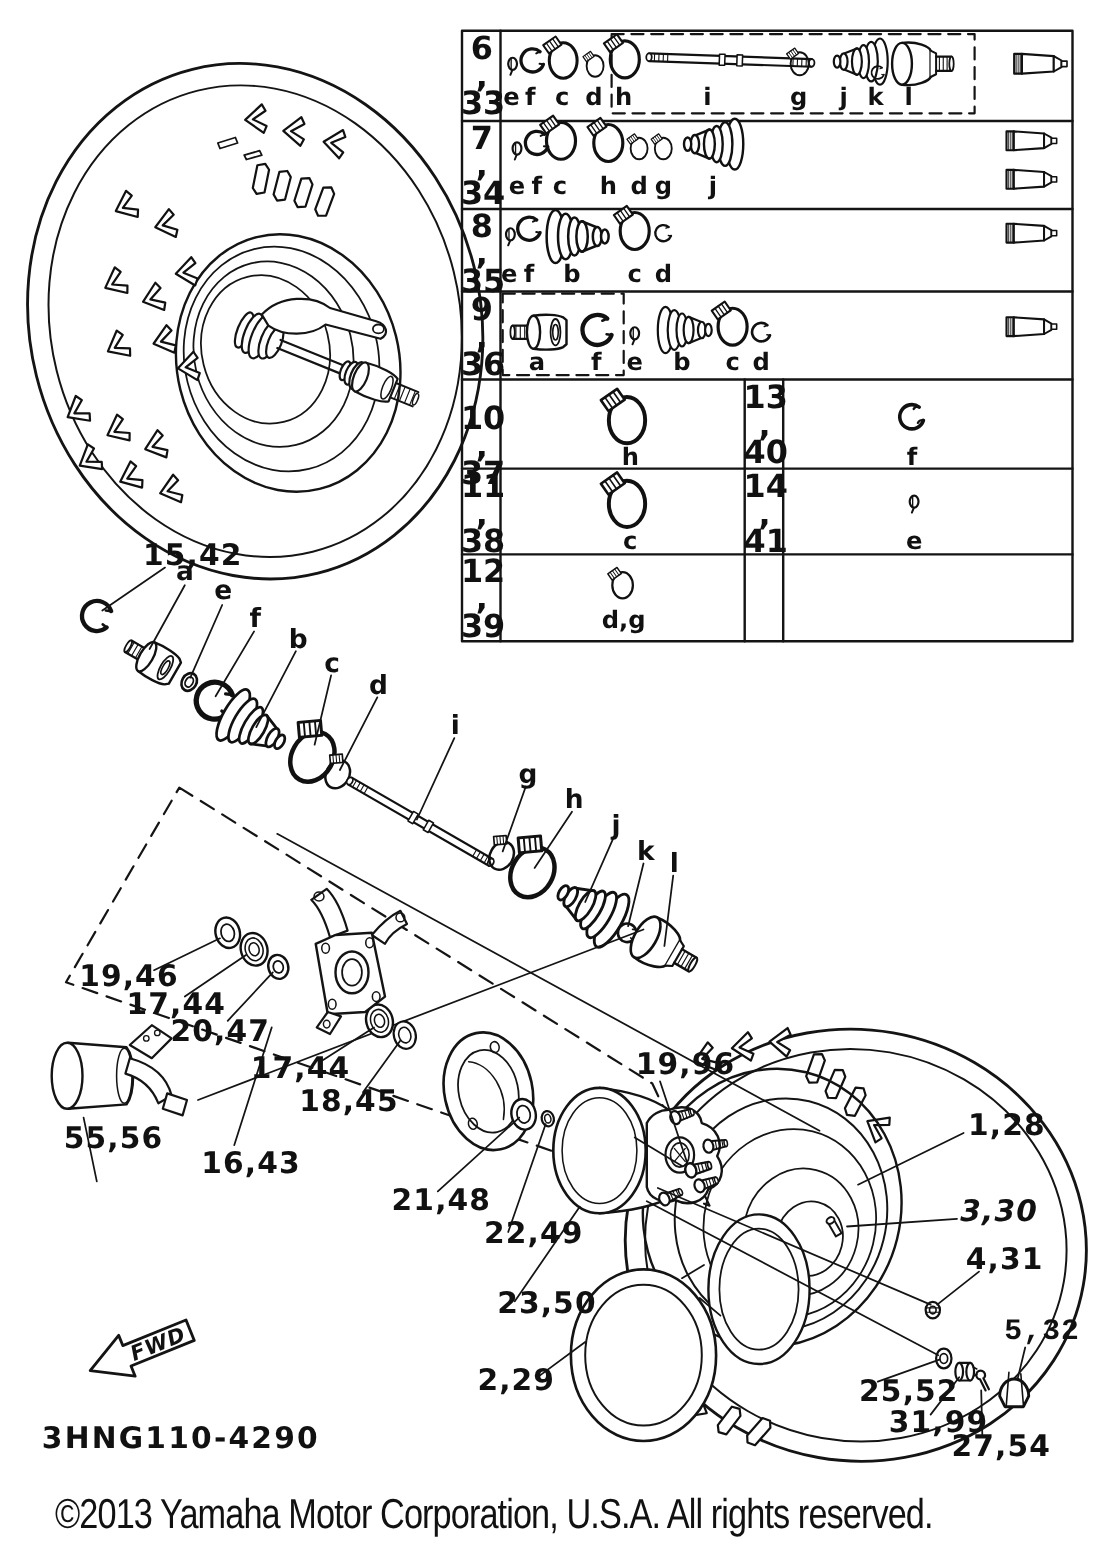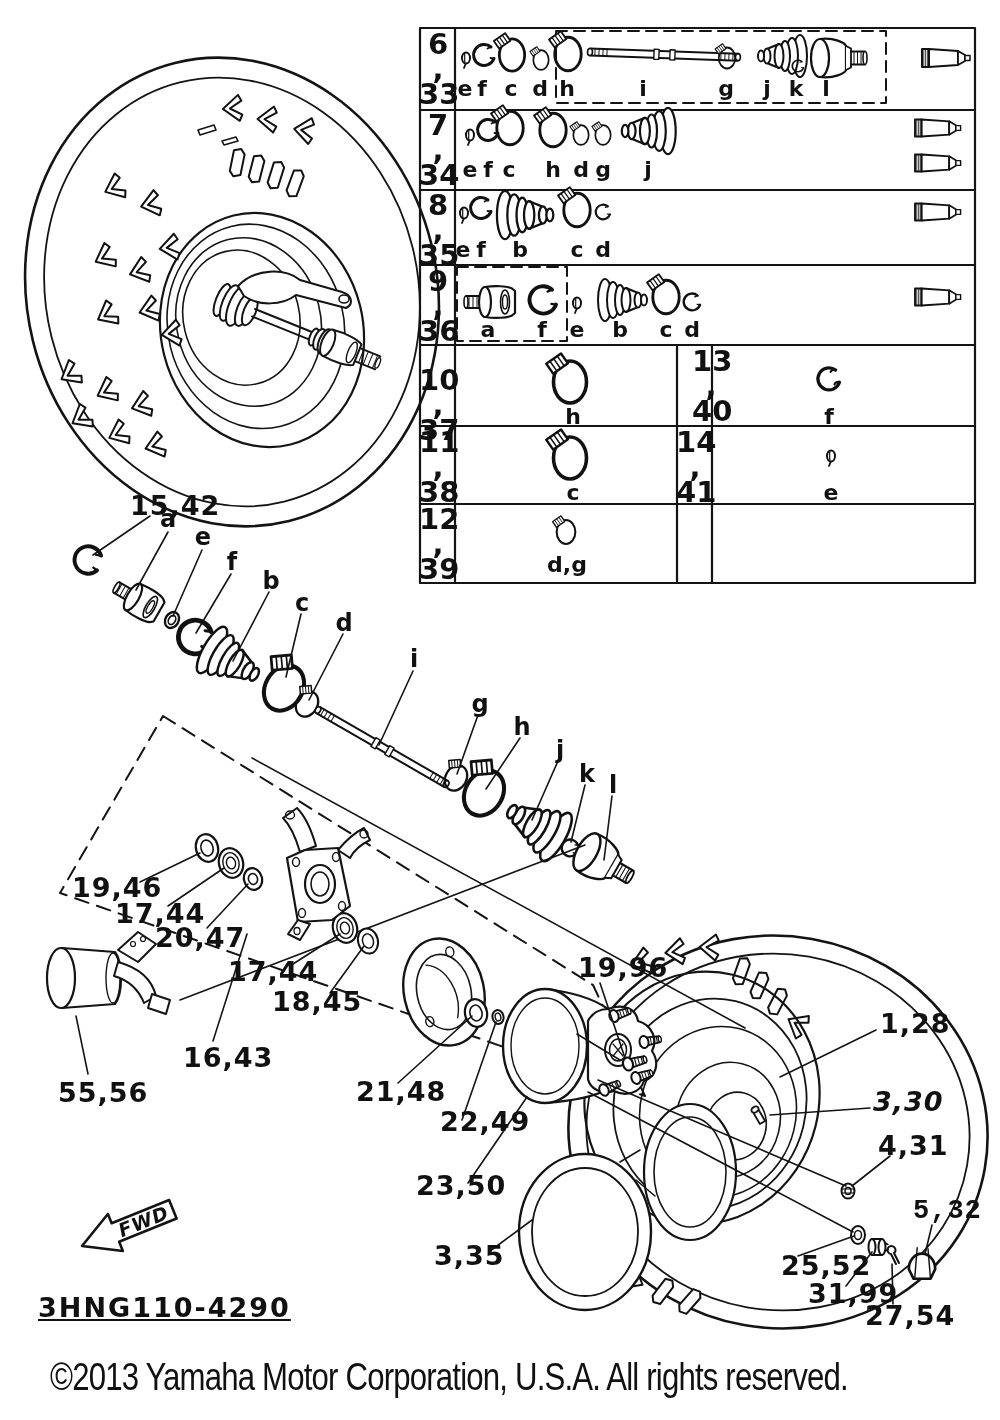--- a/index.html
+++ b/index.html
@@ -448,21 +448,21 @@
 36</div>
 <div class="lbl ref" style="left:419px;top:368px;">10
 ,
 37</div>
 <div class="lbl ref" style="left:419px;top:430px;">11
 ,
 38</div>
 <div class="lbl ref" style="left:419px;top:507px;">12
 ,
 39</div>
-<div class="lbl ref" style="left:676px;top:349px;margin-left:16px;">13
+<div class="lbl ref" style="left:676px;top:349px;">13
 ,
 40</div>
 <div class="lbl ref" style="left:676px;top:430px;">14
 ,
 41</div>
 
 <span class="lbl pl" style="left:465px;top:76px;">e</span>
 <span class="lbl pl" style="left:482px;top:76px;">f</span>
 <span class="lbl pl" style="left:511px;top:76px;">c</span>
 <span class="lbl pl" style="left:540px;top:76px;">d</span>
@@ -513,32 +513,32 @@
 <span class="lbl pe" style="left:560px;top:736px;">j</span>
 <span class="lbl pe" style="left:587px;top:760px;">k</span>
 <span class="lbl pe" style="left:613px;top:771px;">l</span>
 
 <div class="lbl pn" style="left:72px;top:872px;">19,46</div>
 <div class="lbl pn" style="left:115px;top:898px;">17,44</div>
 <div class="lbl pn" style="left:155px;top:922px;">20,47</div>
 <div class="lbl pn" style="left:228px;top:956px;">17,44</div>
 <div class="lbl pn" style="left:272px;top:986px;">18,45</div>
 <div class="lbl pn" style="left:183px;top:1042px;">16,43</div>
-<div class="lbl pn" style="left:58px;top:1077px;">55,56</div>
+<div class="lbl pn" style="left:58px;top:1020px;">55,56</div>
 
 <div class="lbl pn" style="left:356px;top:1076px;">21,48</div>
 <div class="lbl pn" style="left:440px;top:1106px;">22,49</div>
-<div class="lbl pn" style="left:416px;top:1170px;text-align:right;">23,50</div>
+<div class="lbl pn" style="left:452px;top:1170px;text-align:right;">23,50</div>
 <div class="lbl pn" style="left:578px;top:952px;">19,96</div>
 
 <div class="lbl pn" style="left:880px;top:1008px;">1,28</div>
-<div class="lbl pn" style="left:434px;top:1240px;">3,35</div>
+<div class="lbl pn" style="left:434px;top:1240px;">2,29</div>
 <div class="lbl pn" style="left:873px;top:1086px;font-style:italic;">3,30</div>
 <div class="lbl pn" style="left:878px;top:1130px;">4,31</div>
 <div class="lbl pn" style="left:913px;top:1196px;font-family:Liberation Mono, monospace;">5,32</div>
 <div class="lbl pn" style="left:763px;top:1250px;margin-left:18px;">25,52</div>
 <div class="lbl pn" style="left:808px;top:1278px;">31,99</div>
 <div class="lbl pn" style="left:865px;top:1300px;">27,54</div>
 
-<div class="lbl pn code" style="left:38px;top:1292px;text-decoration:underline;">3HNG110-4290</div>
+<div class="lbl pn code" style="left:38px;top:1292px;">3HNG110-4290</div>
 <div class="copyright">©2013 Yamaha Motor Corporation, U.S.A. All rights reserved.</div>
 
 </div>
 
 </body></html>

